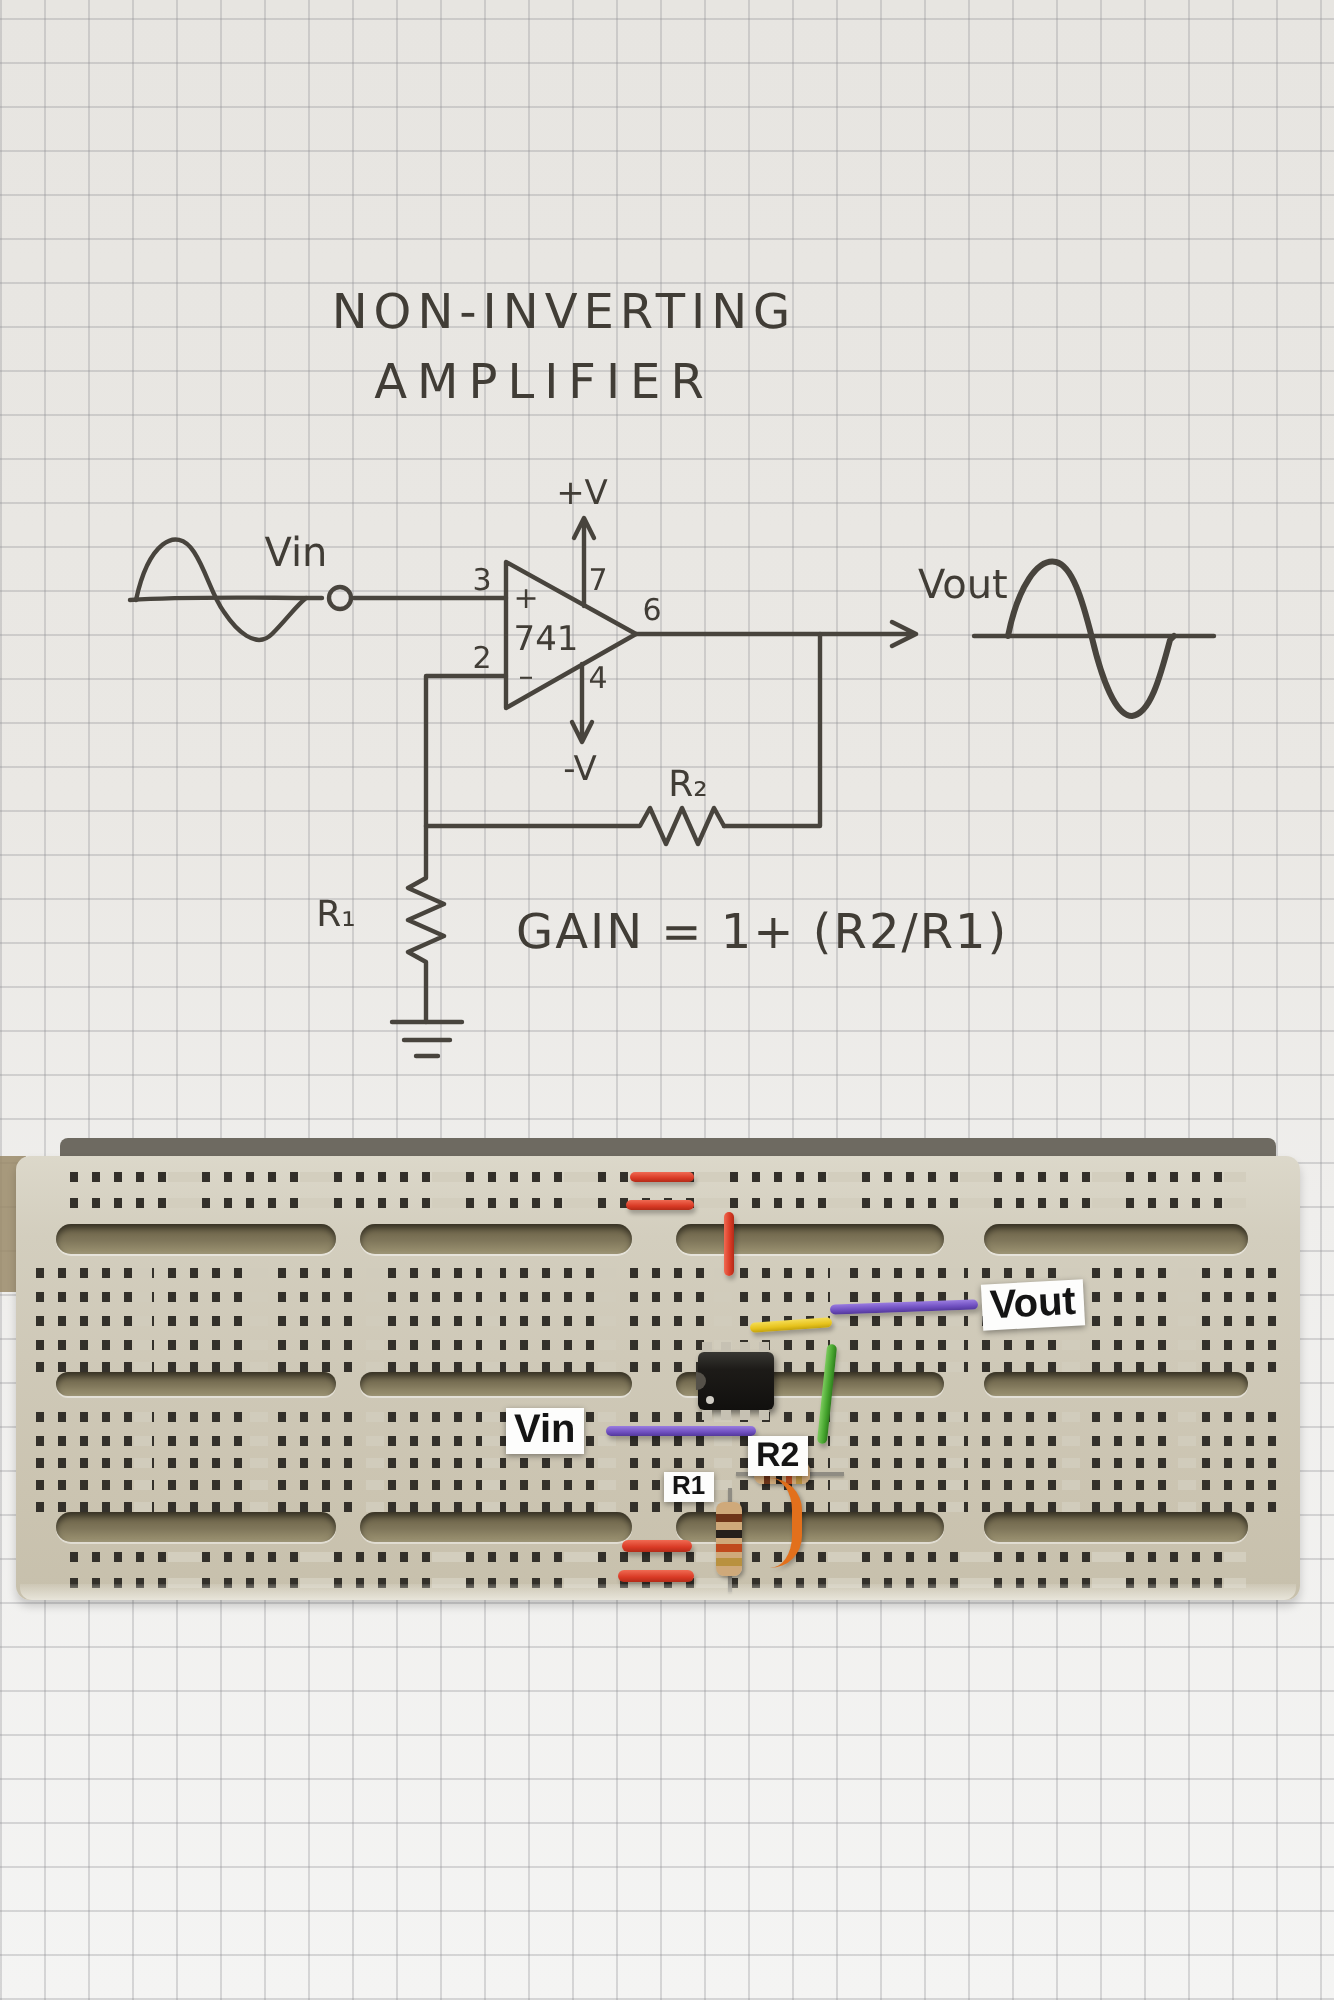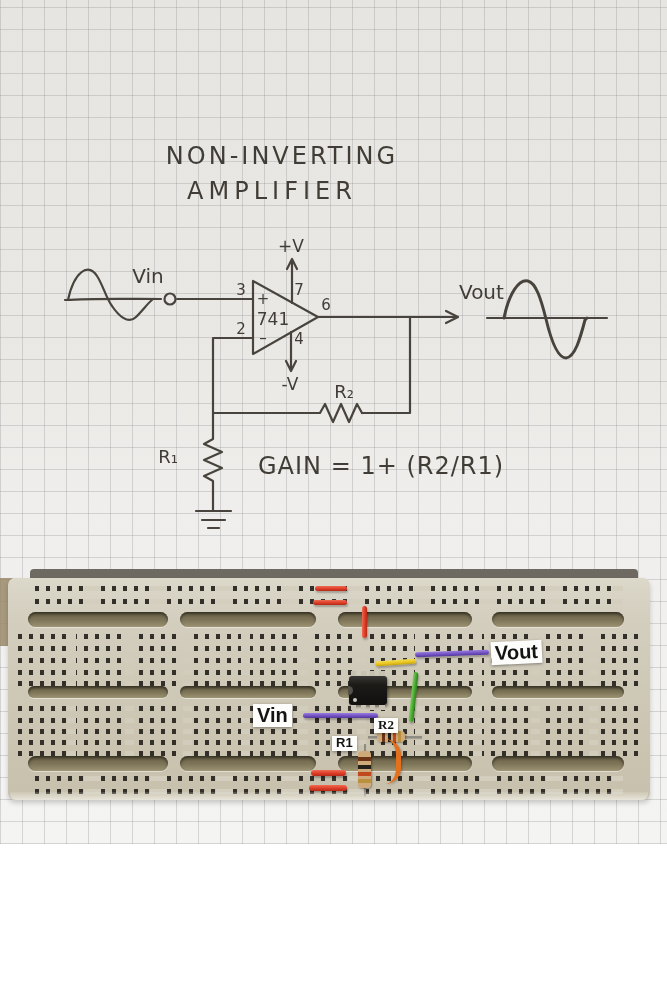--- a/index.html
+++ b/index.html
@@ -1,17 +1,17 @@
 <!DOCTYPE html>
 <html><head>
 <meta charset="utf-8">
 <style>
   html,body{margin:0;padding:0;}
   #page{
-    position:relative; width:667px; height:844px; overflow:hidden;
+    position:relative; width:667px; height:1000px; overflow:hidden;
     font-family:"Liberation Sans", sans-serif;
     background-image:
       repeating-linear-gradient(90deg, rgba(140,140,145,.30) 0 1px, rgba(0,0,0,0) 1px 22px),
       repeating-linear-gradient(0deg, rgba(140,140,145,.30) 0 1px, rgba(0,0,0,0) 1px 22px),
       linear-gradient(180deg,#e7e5e1 0%,#eae8e4 40%,#efeeec 60%,#f4f4f3 100%);
     text-align: right;
   }
   
   #schem{position:absolute;left:0;top:0;}
   .ink{stroke:#48443d;stroke-width:2.2;fill:none;stroke-linecap:round;stroke-linejoin:round;}
@@ -168,17 +168,17 @@
     <div id="orange-wire"></div>
 
     <div class="res-lead" style="left:356px;top:166px;width:2px;height:52px;"></div>
     <div class="res-body" id="r1-body"></div>
 
     <div class="wire red" style="left:303px;top:192px;width:35px;height:6px;"></div>
     <div class="wire red" style="left:301px;top:207px;width:38px;height:6px;"></div>
 
     <div class="sticker" style="left:245px;top:126px;font-size:20px;">Vin</div>
     <div class="sticker" style="left:483px;top:63px;font-size:20px;transform:rotate(-3deg);">Vout</div>
-    <div class="sticker" style="left:366px;top:140px;font-size:13px;font-family:Liberation Serif, serif;">R2</div>
+    <div class="sticker" style="left:366px;top:140px;font-size:17px;">R2</div>
     <div class="sticker" style="left:324px;top:158px;font-size:13px;">R1</div>
   </div>
 
 </div>
 
 </body></html>

